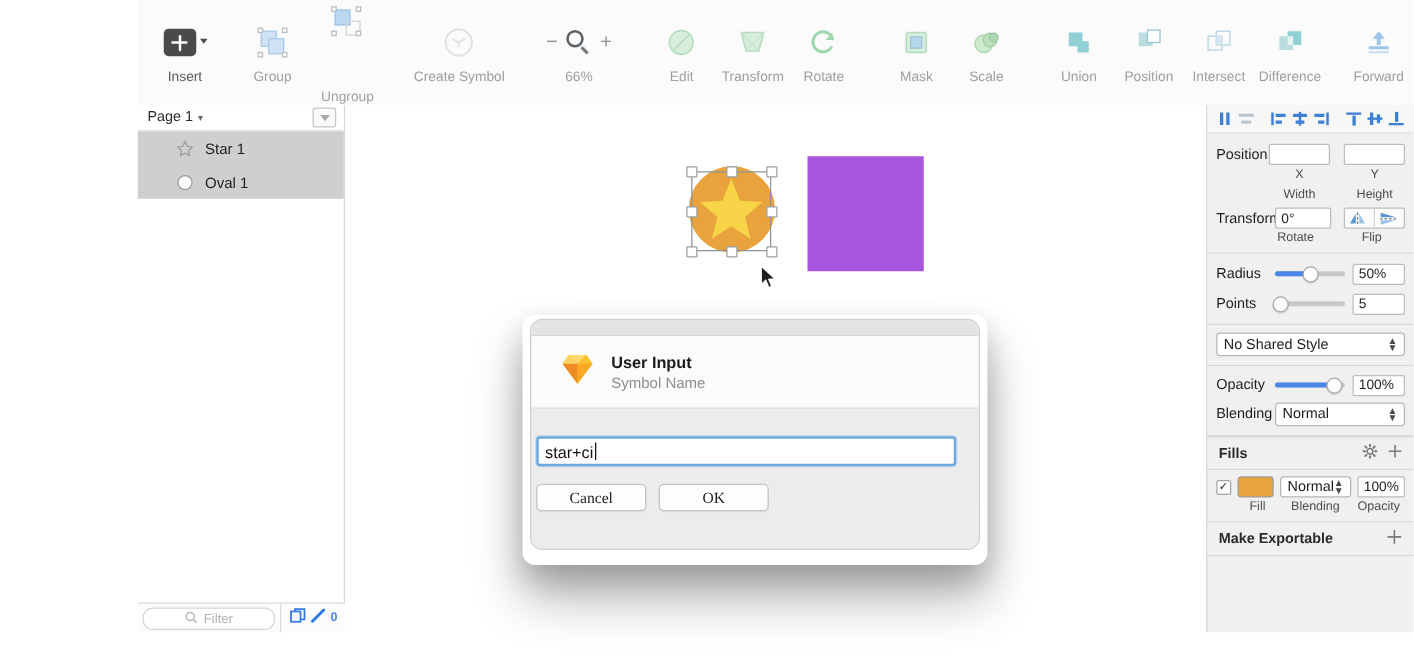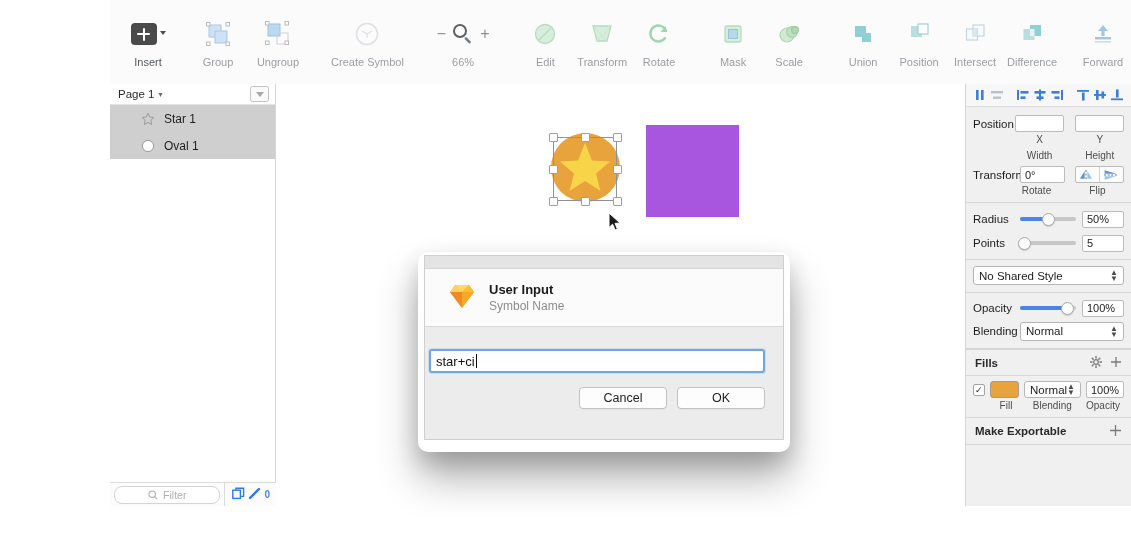--- a/index.html
+++ b/index.html
@@ -191,40 +191,40 @@
   .fillsub{display:flex;padding:2px 7px 0 7px;font-size:10px;color:#4d4d4d;}
 
   
   .modal-shadow{
     position:absolute;left:418px;top:252px;width:372px;height:200px;border-radius:10px;
     box-shadow:0 26px 40px rgba(0,0,0,.30), 0 10px 22px rgba(0,0,0,.16);
     background:transparent;pointer-events:none;
   }
   .modal{
     position:absolute;left:424px;top:255px;width:360px;height:185px;
-    background:#ececec;border-radius:0;overflow:hidden;
+    background:#ececec;border-radius:10px;overflow:hidden;
     border:1px solid #cfcfcf;box-sizing:border-box;
   }
   .modal-titlebar{height:12px;background:#e4e4e4;border-bottom:1px solid #d6d6d6;}
   .modal-head{
     height:58px;background:#fbfbfb;border-bottom:1px solid #d9d9d9;
     display:flex;align-items:center;gap:12px;padding-left:22px;box-sizing:border-box;
   }
   .modal-head-text{display:flex;flex-direction:column;gap:2px;}
   .modal-title{font-size:13px;font-weight:bold;color:#1a1a1a;}
   .modal-sub{font-size:12px;color:#8d8d8d;}
   .modal-body{padding:22px 18px 0 4px;}
   .modal-input{
     height:24px;border:2px solid #6ea8e0;border-radius:3px;background:#fff;
     display:flex;align-items:center;padding:0 5px;box-sizing:border-box;
     box-shadow:0 0 0 1px rgba(110,168,224,.25);
   }
   .modal-input .val{font-size:13px;color:#111;}
   .caret{display:inline-block;width:1px;height:14px;background:#111;margin-left:1px;}
-  .modal-btns{display:flex;justify-content:flex-end;gap:10px;padding:14px 18px 0 18px;}
+  .modal-btns{display:flex;justify-content:flex-start;gap:10px;padding:14px 18px 0 18px;font-family:Liberation Serif, serif;}
   .mbtn{
     width:88px;height:22px;background:#fdfdfd;border:1px solid #c2c2c2;border-radius:4px;
     font-size:12.5px;color:#1d1d1d;display:flex;align-items:center;justify-content:center;
     box-sizing:border-box;box-shadow:0 1px 0 rgba(0,0,0,.04);
   }
 </style>
 </head>
 <body>
 
 <div id="app">
@@ -255,21 +255,21 @@
               <rect x="3.5" y="3.5" width="3.5" height="3.5"></rect>
                 <rect x="23" y="3.5" width="3.5" height="3.5"></rect>
               <rect x="3.5" y="23" width="3.5" height="3.5"></rect>
                 <rect x="23" y="23" width="3.5" height="3.5"></rect>
             </g>
           </svg>
         </div>
         <div class="tlabel">Group</div>
       </div>
 
-      <div class="tbtn" style="margin-left:4px;">
+      <div class="tbtn" style="margin-left:4px;justify-content:space-between;">
         <div class="glyph">
           <svg width="30" height="30" viewBox="0 0 30 30">
             <rect x="5" y="5" width="12" height="12" fill="#b9d8f2" stroke="#9cc2e4"></rect>
             <rect x="14" y="14" width="11" height="11" fill="none" stroke="#cdd2d8"></rect>
             <g fill="#ffffff" stroke="#b9bcc1">
               <rect x="2.5" y="2.5" width="3.5" height="3.5"></rect>
                 <rect x="22" y="2.5" width="3.5" height="3.5"></rect>
               <rect x="2.5" y="22" width="3.5" height="3.5"></rect>
                 <rect x="22" y="22" width="3.5" height="3.5"></rect>
             </g>

